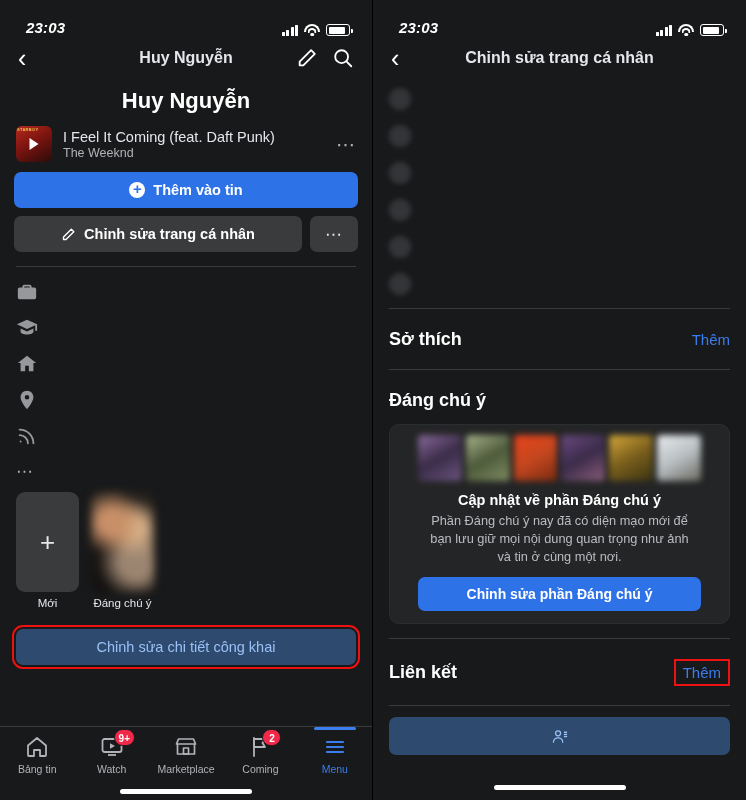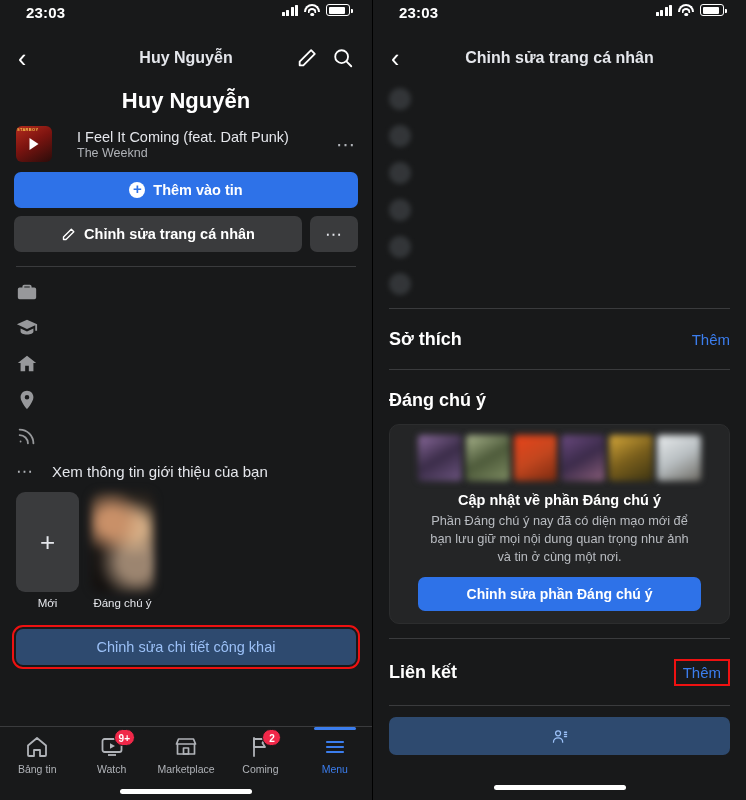--- a/index.html
+++ b/index.html
@@ -13,22 +13,22 @@
   .phone {
     width: 373px; height: 800px;
     background: #18191a;
     position: relative;
     overflow: hidden;
   }
   .phone.left { border-right: 1px solid #000; }
 
   
   .statusbar {
-    height: 36px; display: flex; align-items: flex-start;
-    justify-content: space-between; padding: 4px 22px 0 26px;
+    height: 36px; display: flex; align-items: flex-end;
+    justify-content: space-between; padding: 12px 22px 0 26px; font-style: italic;
   }
   .status-time { color: #fff; font-size: 15px; font-weight: bold; letter-spacing: .2px; }
   .status-icons { display: flex; align-items: center; gap: 6px; }
   .sig { display: flex; align-items: flex-end; gap: 1.5px; height: 11px; }
   .sig i { width: 3px; background: #fff; border-radius: .5px; display: block; }
   .sig i:nth-child(1) { height: 4px; }
   .sig i:nth-child(2) { height: 6px; }
   .sig i:nth-child(3) { height: 8.5px; }
   .sig i:nth-child(4) { height: 11px; }
   .wifi { width: 16px; height: 12px; position: relative; }
@@ -71,21 +71,21 @@
   .ico { width: 22px; height: 22px; display: block; }
   .ico svg { width: 100%; height: 100%; display: block; }
 
   
   .profile-name {
     text-align: center; color: #fff; font-size: 22px;
     font-weight: bold; padding: 8px 0 10px;
   }
 
   
-  .music-row { display: flex; align-items: center; padding: 2px 16px 10px; gap: 25px; }
+  .music-row { display: flex; align-items: center; padding: 2px 16px 10px; gap: 11px; }
   .album {
     width: 36px; height: 36px; border-radius: 6px; flex: none;
     background: linear-gradient(150deg,#b42b1d 0%,#7d1410 45%,#2a0c0a 100%);
     position: relative; overflow: hidden;
   }
   .album .tag {
     position: absolute; top: 1px; left: 1px; font-size: 4px; color: #f2c14b;
     font-weight: bold; letter-spacing: .3px;
   }
   .album .play {
@@ -374,21 +374,20 @@
             <path d="M4 5a15 15 0 0115 15"></path>
           </svg>
       </span>
       <span class="blur-lines">
         <span class="blur-line" style="width:42%"></span>
       </span>
     </div>
 
     <div class="see-info">
       <span class="dots">⋯</span>
-      <span class="txt">Xem thông tin giới thiệu của bạn</span>
     </div>
 
     <div class="tiles">
       <div class="tile">
         <div class="tile-box tile-new">+</div>
         <div class="tile-label">Mới</div>
       </div>
       <div class="tile">
         <div class="tile-box tile-photo"></div>
         <div class="tile-label">Đáng chú ý</div>

